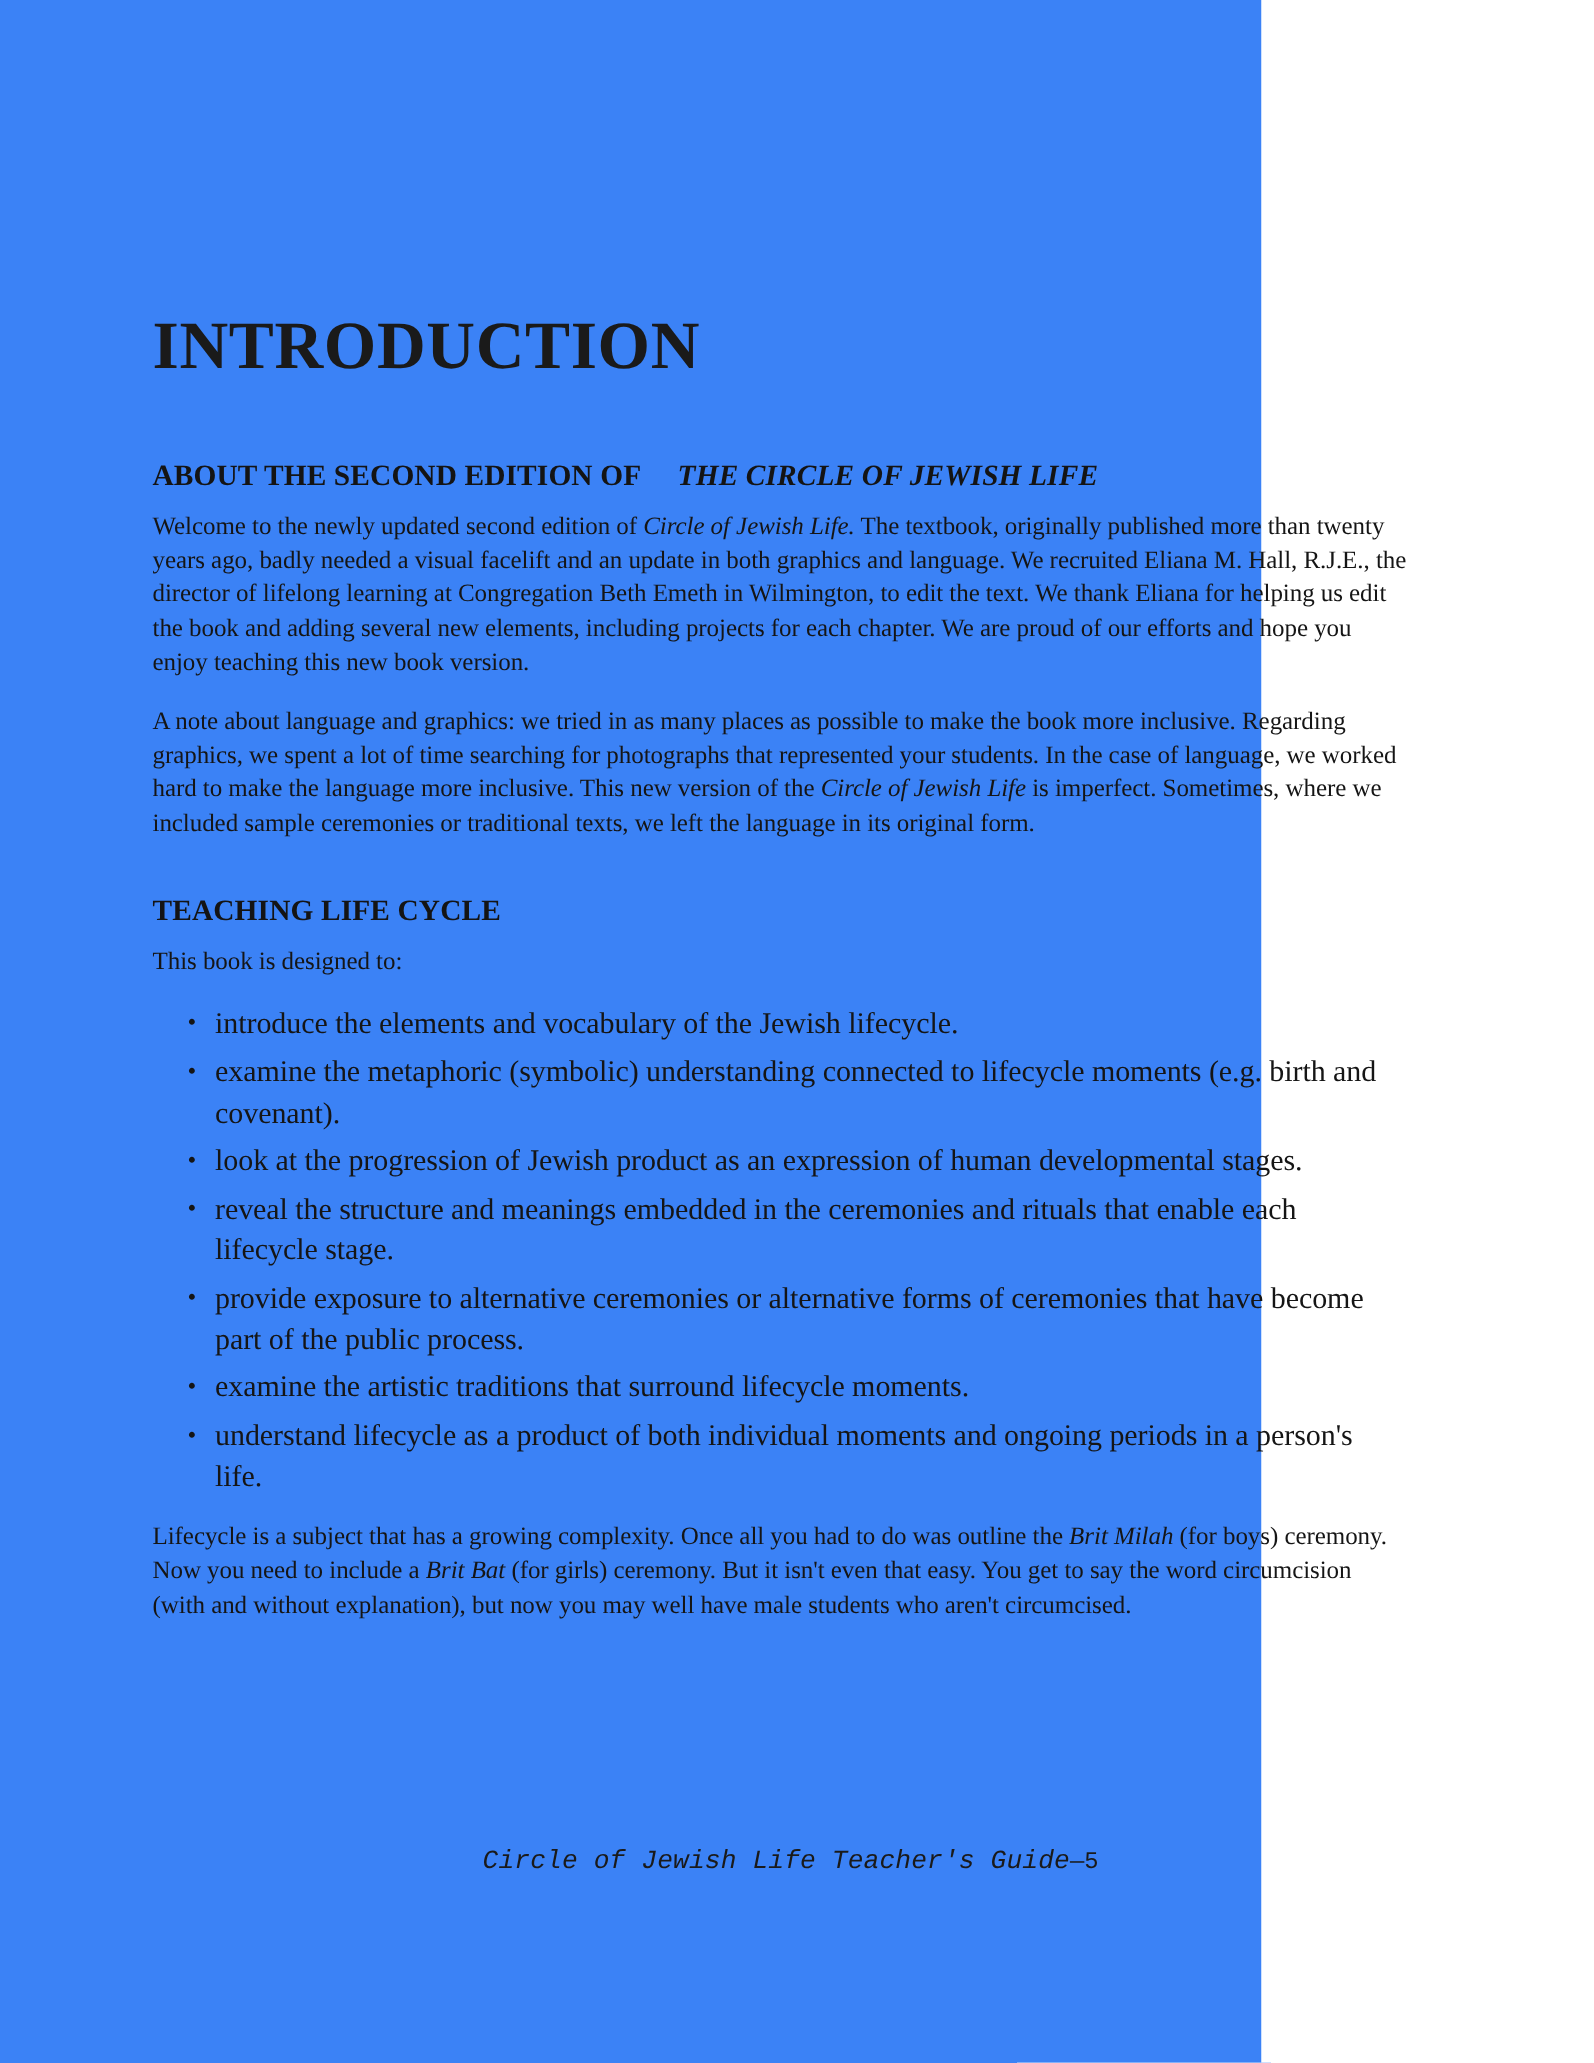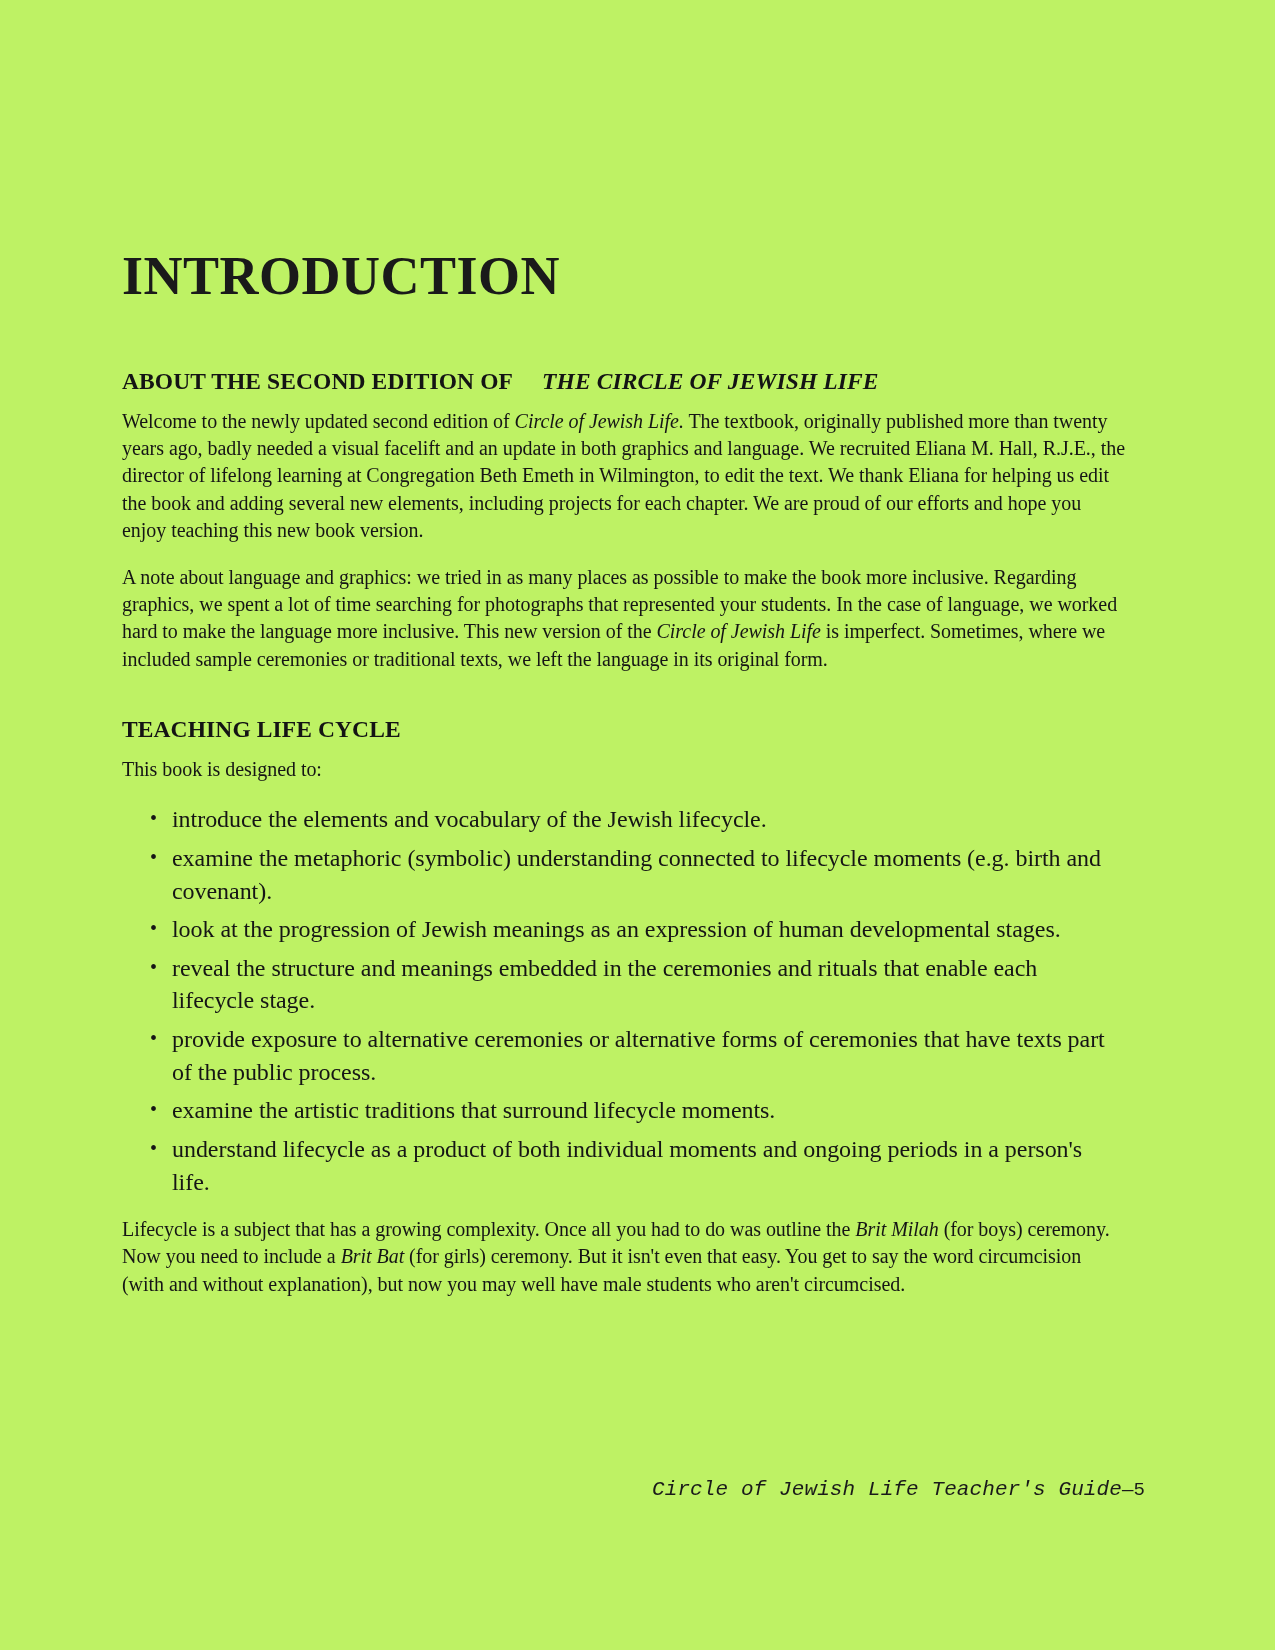--- a/index.html
+++ b/index.html
@@ -13,23 +13,23 @@
     font-family: "Liberation Serif", "DejaVu Serif", serif;
     color: #111111;
     position: relative;
     overflow: hidden;
   }
 
   .page {
     position: absolute;
     left: 0;
     top: 0;
-    width: 1275px;
+    width: 1009px;
     height: 1650px;
-    background: #bef264;
+    background: #3b82f6;
   }
 
   .content {
     position: absolute;
     left: 122px;
     top: 248px;
     width: 1003px;
   }
 
   .page-title {
@@ -127,23 +127,23 @@
 
     <p class="body"><span>A note about language and graphics: we tried in as many places as possible to make the book more inclusive. Regarding graphics, we spent a lot of time searching for photographs that represented your students. In the case of language, we worked hard to make the language more inclusive. This new version of the </span><span class="ital">Circle of Jewish Life</span><span> is imperfect. Sometimes, where we included sample ceremonies or traditional texts, we left the language in its original form.</span></p>
 
     <h2 class="section-heading tlc">TEACHING LIFE CYCLE</h2>
 
     <p class="body tight">This book is designed to:</p>
 
     <ul class="designed-list">
         <li><span class="bullet-dot">•</span><span>introduce the elements and vocabulary of the Jewish lifecycle.</span></li>
         <li><span class="bullet-dot">•</span><span>examine the metaphoric (symbolic) understanding connected to lifecycle moments (e.g. birth and covenant).</span></li>
-        <li><span class="bullet-dot">•</span><span>look at the progression of Jewish meanings as an expression of human developmental stages.</span></li>
+        <li><span class="bullet-dot">•</span><span>look at the progression of Jewish product as an expression of human developmental stages.</span></li>
         <li><span class="bullet-dot">•</span><span>reveal the structure and meanings embedded in the ceremonies and rituals that enable each lifecycle stage.</span></li>
-        <li><span class="bullet-dot">•</span><span>provide exposure to alternative ceremonies or alternative forms of ceremonies that have texts part of the public process.</span></li>
+        <li><span class="bullet-dot">•</span><span>provide exposure to alternative ceremonies or alternative forms of ceremonies that have become part of the public process.</span></li>
         <li><span class="bullet-dot">•</span><span>examine the artistic traditions that surround lifecycle moments.</span></li>
         <li><span class="bullet-dot">•</span><span>understand lifecycle as a product of both individual moments and ongoing periods in a person's life.</span></li>
       </ul>
 
     <p class="body"><span>Lifecycle is a subject that has a growing complexity. Once all you had to do was outline the </span><span class="ital">Brit Milah</span><span> (for boys) ceremony. Now you need to include a </span><span class="ital">Brit Bat</span><span> (for girls) ceremony. But it isn't even that easy. You get to say the word circumcision (with and without explanation), but now you may well have male students who aren't circumcised.</span></p>
 
   </div>
 
   <div class="footer"><span>Circle of Jewish Life Teacher's Guide</span><span class="pagenum">—5</span></div>
 

